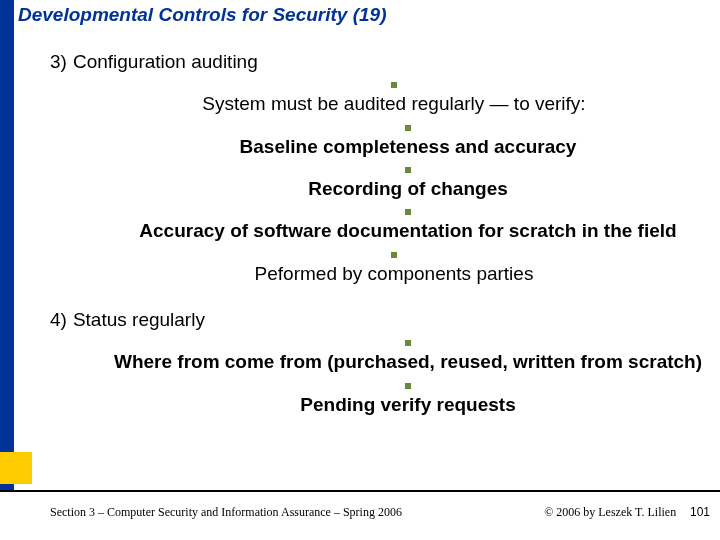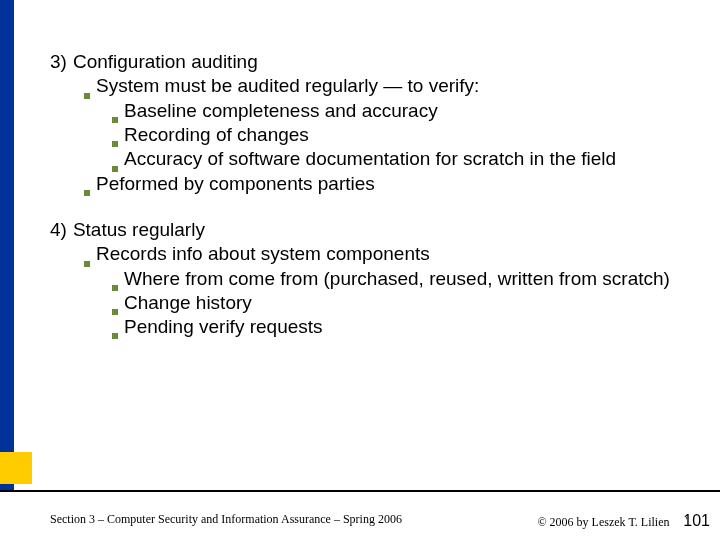--- a/index.html
+++ b/index.html
@@ -7,39 +7,40 @@
   .slide { width: 720px; height: 540px; position: relative; }
   .accent-bar { position: absolute; left: 0; top: 0; width: 14px; height: 490px; background: #003399; }
   .accent-yellow-square { position: absolute; left: 0; top: 452px; width: 32px; height: 32px; background: #ffcc00; }
   .hrule { position: absolute; left: 0; top: 490px; width: 720px; height: 2px; background: #000; }
   .title { position: absolute; left: 18px; top: 4px; font-family: Arial, sans-serif; font-size: 19px; font-weight: bold; font-style: italic; color: #003399; }
   .content { position: absolute; left: 50px; top: 50px; width: 660px; color: #000; font-size: 19px; line-height: 1.28; }
   .item-num-row { display: flex; }
   .item-num { flex: 0 0 auto; padding-right: 6px; }
   .item-head { flex: 1 1 auto; }
   .lvl1 { margin-left: 28px; }
-  .lvl2 { margin-left: 56px; }
-  .row { display: flex; align-items: flex-end; }
+  .lvl2 { margin-left: 56px; font-weight: bold; }
+  .row { display: flex; align-items: center; flex-direction: column; }
   .bul { flex: 0 0 18px; display: flex; justify-content: center; padding-top: 8px; }
   .sq { width: 6px; height: 6px; background: #6a8a3a; }
   .txt { flex: 1 1 auto; }
   .gap { height: 22px; }
-  .footer { position: absolute; left: 50px; bottom: 10px; width: 660px; display: flex; justify-content: space-between; font-family: 'Times New Roman', serif; font-size: 12px; color: #000; }
+  .footer { position: absolute; left: 50px; bottom: 20px; width: 660px; display: flex; justify-content: space-between; font-family: 'Times New Roman', serif; font-size: 12px; color: #000; }
   .footer .right { display: flex; align-items: baseline; gap: 16px; }
-  .pg { font-family: Arial, sans-serif; font-size: 16px; }
+  .pg { font-family: Arial, sans-serif; font-size: 12px; }
   .apos { font-size: 10px; margin-right: -4px; position: relative; top: -2px; }
 </style>
 </head>
 <body>
 
 <div class="slide">
   <div class="accent-bar"></div>
   <div class="accent-yellow-square"></div>
   <div class="hrule"></div>
 
+  <div class="title">Developmental Controls for Security (19)</div>
 
   <div class="content">
 
     <div class="item-num-row">
       <div class="item-num">3)</div>
       <div class="item-head">Configuration auditing</div>
     </div>
     <div class="lvl1 row">
       <div class="bul">
           <div class="sq"></div>
@@ -70,37 +71,25 @@
         </div>
       <div class="txt">Peformed by components parties</div>
     </div>
 
     <div class="gap"></div>
 
     <div class="item-num-row">
       <div class="item-num">4)</div>
       <div class="item-head">Status regularly</div>
     </div>
-    <div class="lvl1 row">
-      <div class="bul">
-          <div class="sq"></div>
-        </div>
-      <div class="txt">Records info about system components</div>
-    </div>
     <div class="lvl2 row">
       <div class="bul">
           <div class="sq"></div>
         </div>
       <div class="txt">Where from come from (purchased, reused, written from scratch)</div>
-    </div>
-    <div class="lvl2 row">
-      <div class="bul">
-          <div class="sq"></div>
-        </div>
-      <div class="txt">Change history</div>
     </div>
     <div class="lvl2 row">
       <div class="bul">
           <div class="sq"></div>
         </div>
       <div class="txt">Pending verify requests</div>
     </div>
 
   </div>
 

